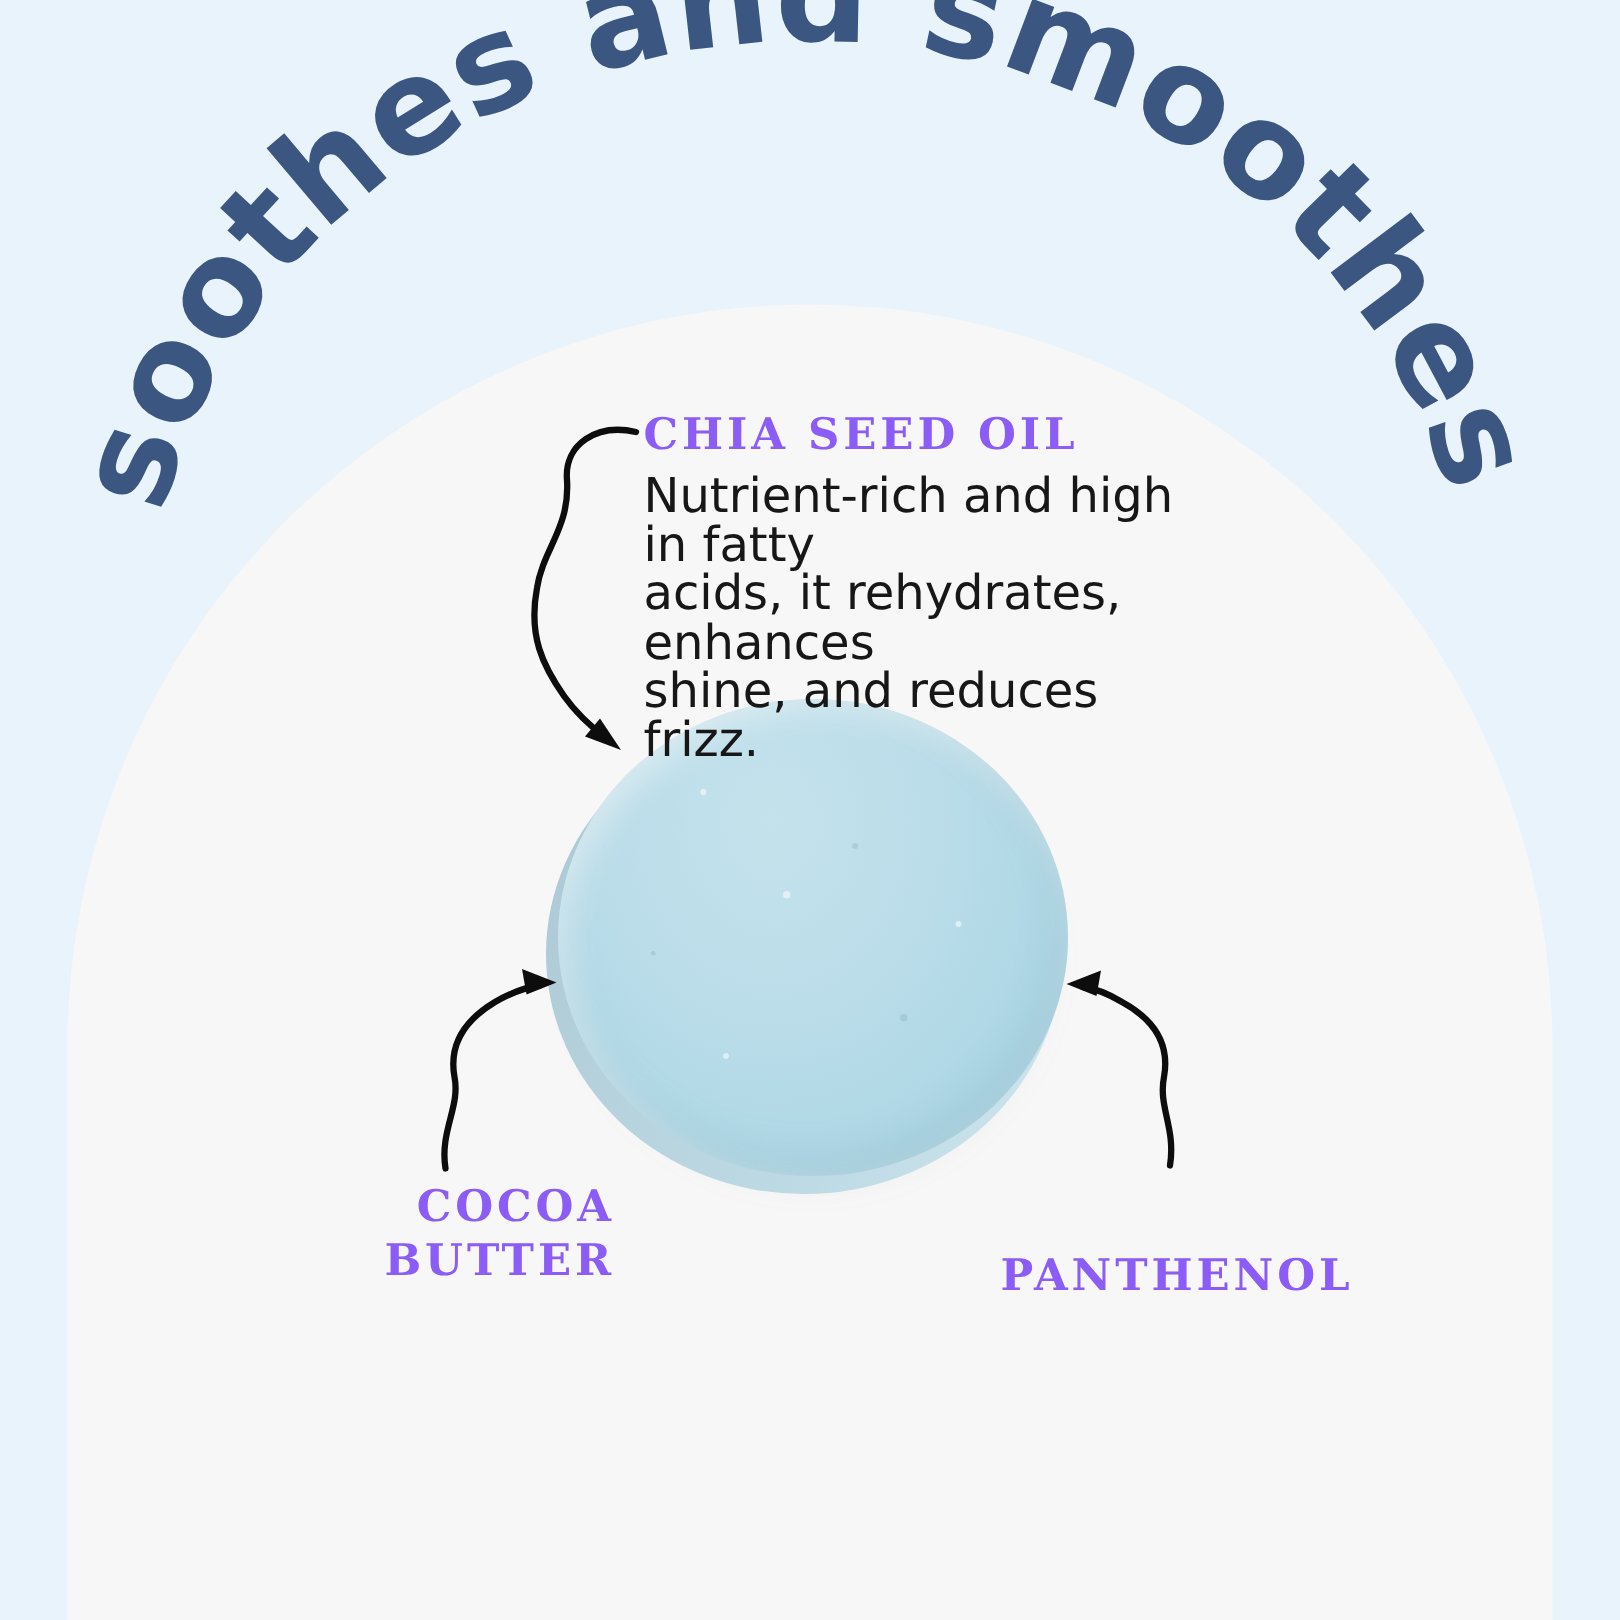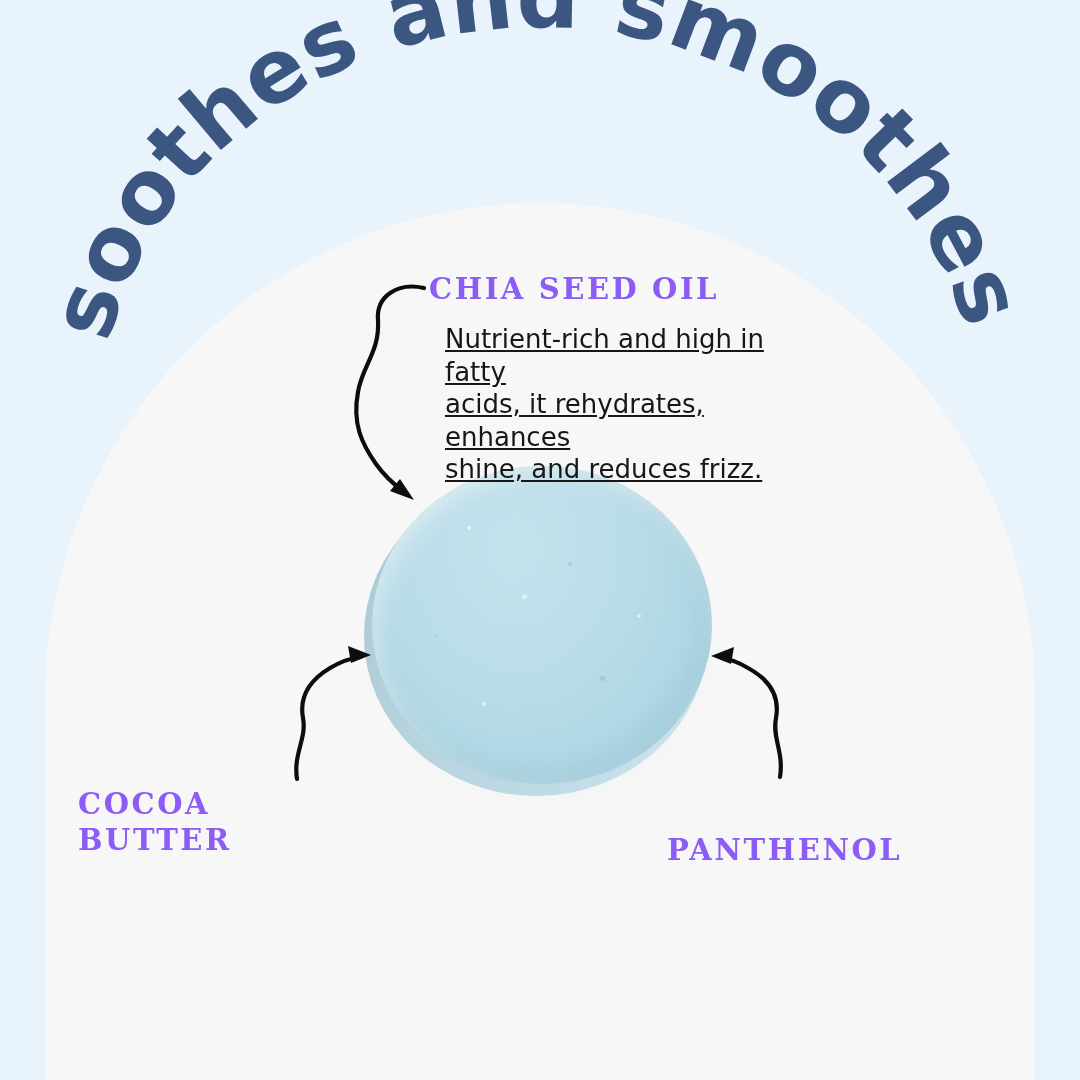--- a/index.html
+++ b/index.html
@@ -127,38 +127,38 @@
     font-weight: 700;
     font-size: 29px;
     letter-spacing: 2.6px;
     color: #8b5cf6;
     line-height: 36px;
     white-space: pre-line;
     margin: 0 0 7px 0;
   }
   .ing-body {
     font-family: "DejaVu Sans", sans-serif;
-    font-size: 26px;
+    font-size: 32px;
     line-height: 32.5px;
     color: #171717;
-    margin: 16px;
+    margin: 0;
     white-space: pre-line;
-    text-decoration: underline;
   }
 
   #chia {
     left: 429px;
     top: 271px;
     width: 380px;
     text-align: left;
   }
   #cocoa {
     left: 78px;
     top: 786px;
     width: 332px;
+    text-align: right;
   }
   #panthenol {
     left: 667px;
     top: 832px;
     width: 320px;
     text-align: left;
   }
 </style>
 </head>
 <body>

